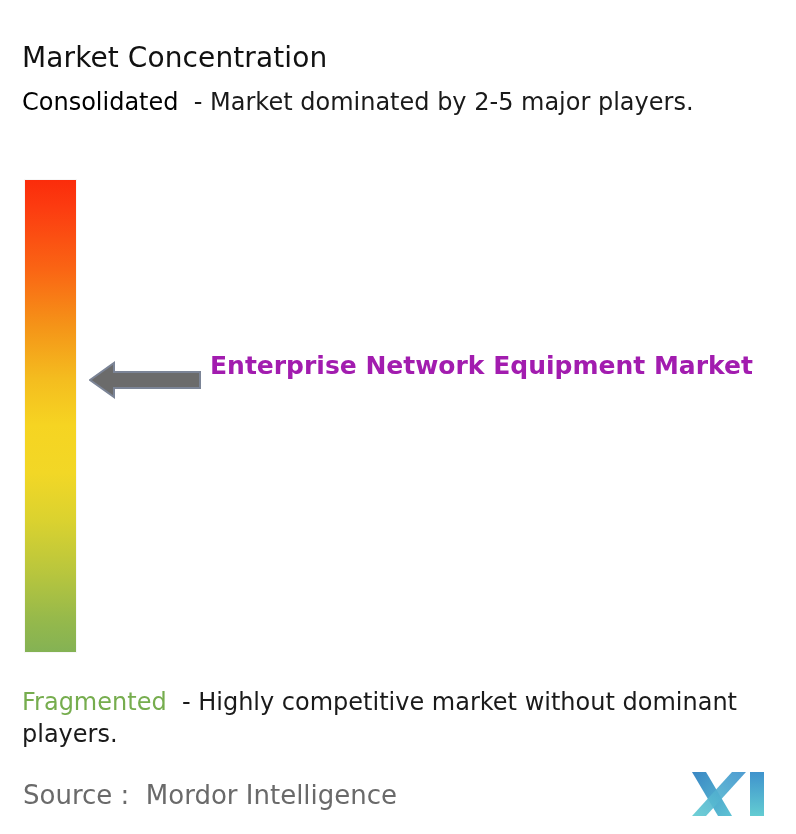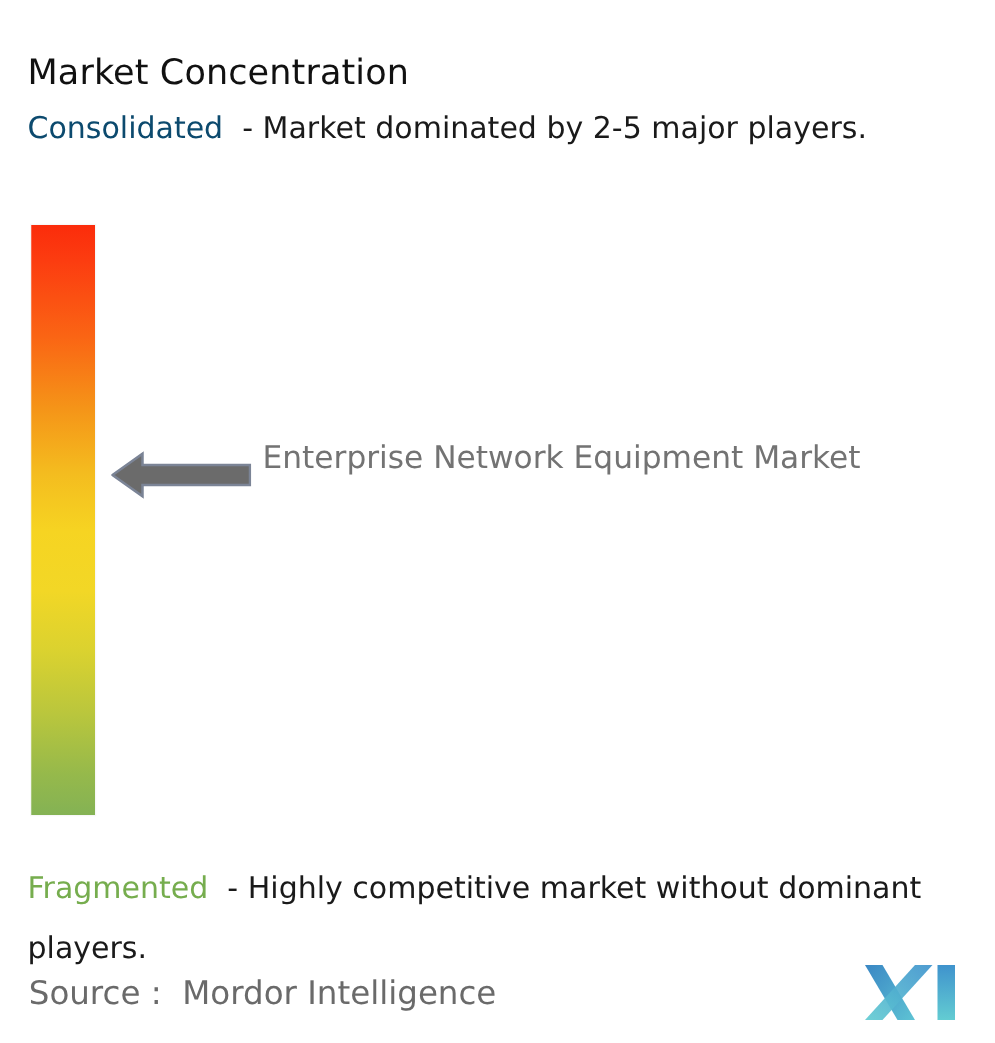--- a/index.html
+++ b/index.html
@@ -36,34 +36,34 @@
     position: absolute;
     left: 22px;
     top: 86px;
     width: 756px;
     font-size: 24px;
     line-height: 32px;
     font-weight: 400;
     color: #1a1a1a;
   }
   .legend-key-consolidated {
-    color: #0c4a6e;
+    color: #000000;
   }
   .legend-sep {
     white-space: pre;
   }
 
   
   .legend-bottom {
     position: absolute;
     left: 22px;
     top: 686px;
     width: 770px;
     font-size: 24px;
-    line-height: 48px;
+    line-height: 32px;
     font-weight: 400;
     color: #1a1a1a;
   }
   .legend-key-fragmented {
     color: #76ad4e;
   }
 
   
   .scale-bar {
     position: absolute;
@@ -102,22 +102,22 @@
     height: 40px;
   }
 
   
   .callout-label {
     position: absolute;
     left: 210px;
     top: 348px;
     font-size: 25px;
     line-height: 36px;
-    font-weight: 400;
-    color: #737373;
+    font-weight: 700;
+    color: #a21caf;
     white-space: pre-line;
   }
 
   
   .source-line {
     position: absolute;
     left: 23px;
     top: 780px;
     font-size: 26px;
     line-height: 30px;

